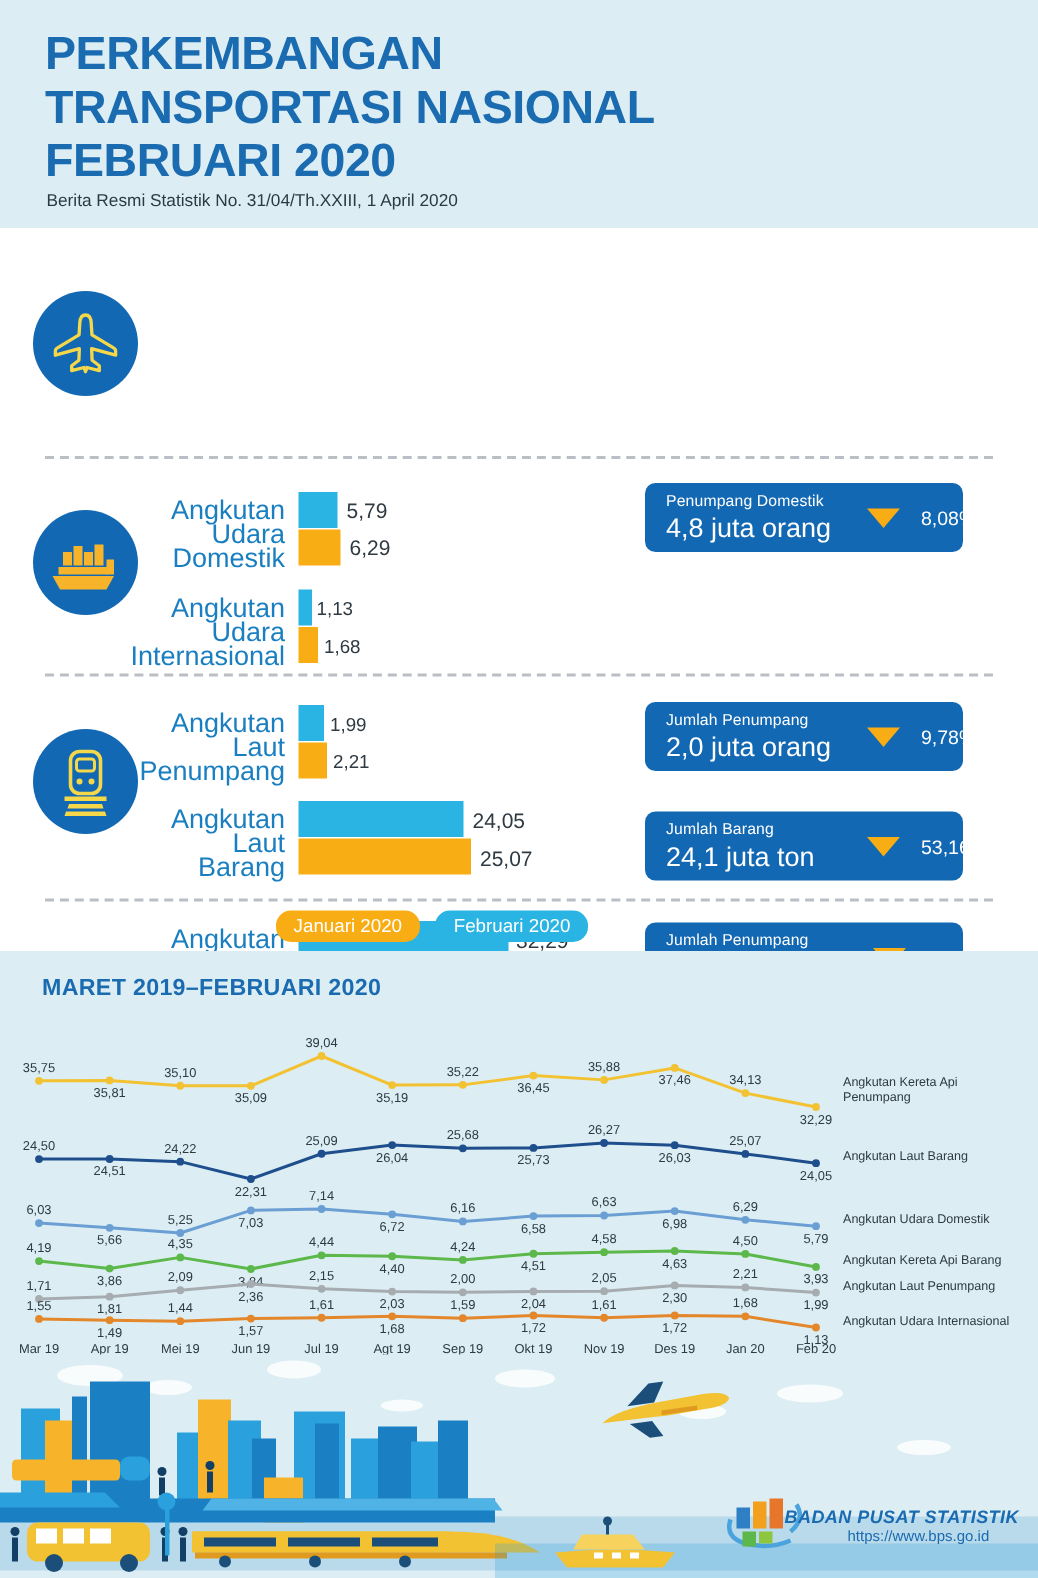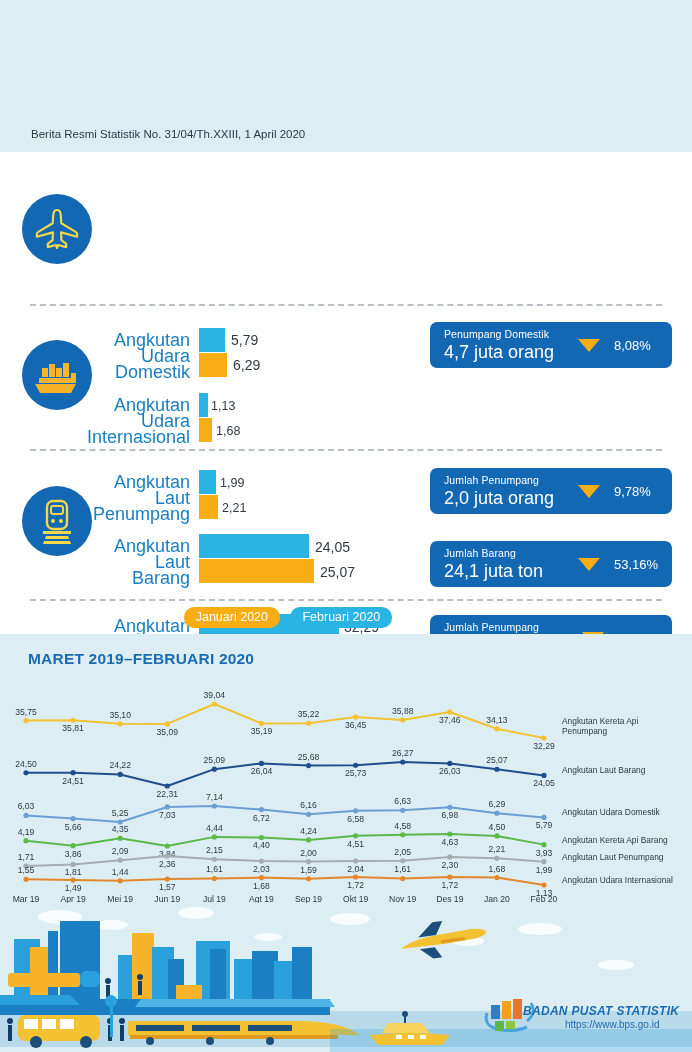--- a/index.html
+++ b/index.html
@@ -51,21 +51,21 @@
   .bar.cyan{background:#29b4e4;}
   .bar.orange{background:#f9ad14;}
   .bar-val{
     position:absolute;color:#2f3a42;font-size:14px;line-height:16px;
   }
   .bar-val.sm{font-size:12.5px;}
 
   
   .card{
     position:absolute;background:#1268b3;border-radius:7px;
-    width:242px;height:46px;
+    width:212px;height:46px;
   }
   .card-cap{
     position:absolute;left:14px;top:6px;color:#ffffff;
     font-size:10.5px;line-height:12px;letter-spacing:.1px;
   }
   .card-big{
     position:absolute;left:14px;top:19px;color:#ffffff;
     font-size:18px;line-height:22px;
   }
   .card-tri{
@@ -121,20 +121,25 @@
     position:absolute;left:523px;top:1019px;
     color:#1a6bb0;font-size:10px;padding-left:42px;
   }
 </style>
 </head>
 <body>
 
 <div class="page">
 
   <div class="header">
+    <div class="header-title">
+      <div>PERKEMBANGAN</div>
+      <div>TRANSPORTASI NASIONAL</div>
+      <div>FEBRUARI 2020</div>
+    </div>
     <div class="header-sub">Berita Resmi Statistik No. 31/04/Th.XXIII, 1 April 2020</div>
   </div>
 
   <div class="panel">
 
     <div class="dashline" style="top:152px"></div>
     <div class="dashline" style="top:297px"></div>
     <div class="dashline" style="top:447px"></div>
 
     <div class="mode-icon" style="left:22px;top:42px">
@@ -158,21 +163,21 @@
       <div>Udara</div>
       <div>Internasional</div>
     </div>
     <div class="bar cyan" style="left:199px;top:241px;width:9px"></div>
     <div class="bar orange" style="left:199px;top:266px;width:13px"></div>
     <div class="bar-val sm" style="left:211px;top:246px">1,13</div>
     <div class="bar-val sm" style="left:216px;top:271px">1,68</div>
 
     <div class="card" style="left:430px;top:170px">
       <div class="card-cap">Penumpang Domestik</div>
-      <div class="card-big">4,7 juta orang</div>
+      <div class="card-big">4,8 juta orang</div>
       <div class="card-tri" style="left:148px;top:17px"></div>
       <div class="card-pct" style="left:184px;top:16px">8,08%</div>
     </div>
 
 
     <div class="mode-icon" style="left:22px;top:188px">
       <svg width="70" height="70" viewBox="0 0 70 70">
         <rect x="20" y="28" width="6" height="9" fill="#f7b329"></rect>
         <rect x="27" y="24" width="6" height="13" fill="#f7b329"></rect>
         <rect x="34" y="28" width="6" height="9" fill="#f7b329"></rect>

